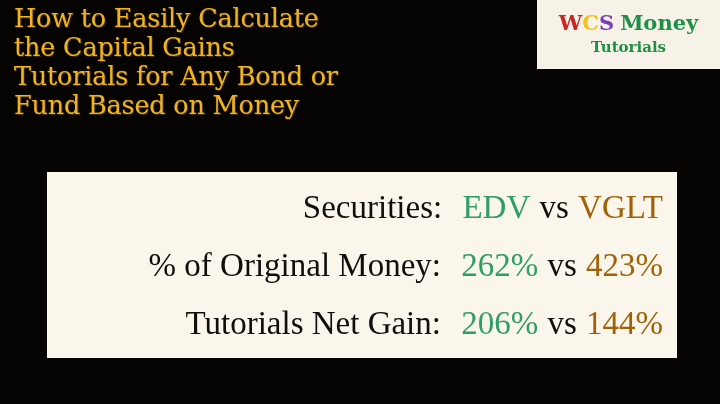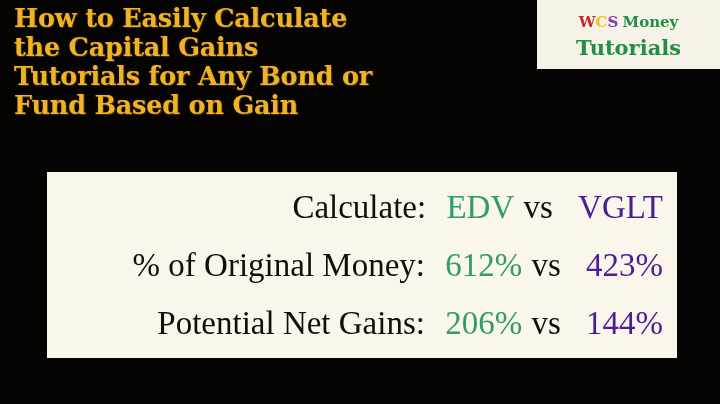--- a/index.html
+++ b/index.html
@@ -22,21 +22,21 @@
   #title-block {
     position: absolute;
     left: 14px;
     top: 4px;
     width: 520px;
   }
 
   .title-line {
     color: #F0B323;
     font-family: "DejaVu Serif", "Liberation Serif", serif;
-    font-weight: bold;
+    font-weight: normal;
     font-size: 25.5px;
     line-height: 29px;
     letter-spacing: -0.2px;
     white-space: nowrap;
     text-shadow: 1px 1px 0 #3a2a05, 0 0 1px #7a5a10;
   }
 
   
   #logo-panel {
     position: absolute;
@@ -48,28 +48,28 @@
     display: flex;
     flex-direction: column;
     align-items: center;
     justify-content: center;
     overflow: hidden;
   }
 
   .logo-row {
     font-family: "DejaVu Serif", "Liberation Serif", serif;
     font-weight: bold;
-    font-size: 15px;
+    font-size: 21px;
     line-height: 25px;
     white-space: nowrap;
     letter-spacing: 0px;
   }
 
   .logo-row-2 {
-    font-size: 21px;
+    font-size: 15px;
     line-height: 25px;
   }
 
   .lg-w { color: #C62828; }
   .lg-c { color: #F2C218; }
   .lg-s { color: #7B3FB5; }
   .lg-green { color: #1E8F46; }
 
   
   #info-panel {
@@ -91,54 +91,54 @@
     white-space: nowrap;
     color: #100F0D;
     font-family: "Liberation Serif", "DejaVu Serif", serif;
     font-size: 33px;
     line-height: 40px;
     font-weight: normal;
     padding-right: 2px;
   }
 
   .val-green { color: #2E9E63; margin-left: 11px; }
-  .val-red   { color: #4c1d95; margin-left: 16px; }
+  .val-red   { color: #a16207; }
   .lbl       { color: #100F0D; }
   .vs-word   { color: #100F0D; margin-top: 14px; }
 
   .sp { display: inline-block; width: 0.28em; }
 </style>
 </head>
 <body>
 
 <div id="canvas">
 
   <div id="title-block">
     <div class="title-line">How to Easily Calculate</div>
     <div class="title-line">the Capital Gains</div>
     <div class="title-line">Tutorials for Any Bond or</div>
-    <div class="title-line">Fund Based on Gain</div>
+    <div class="title-line">Fund Based on Money</div>
   </div>
 
   <div id="logo-panel">
     <div class="logo-row">
       <span class="lg-w">W</span><span class="lg-c">C</span><span class="lg-s">S</span><span class="sp"></span><span class="lg-green">Money</span>
     </div>
     <div class="logo-row logo-row-2 lg-green">Tutorials</div>
   </div>
 
   <div id="info-panel">
 
     <div class="info-row">
-      <span class="lbl">Calculate:</span><span class="sp"></span><span class="val-green">EDV</span><span class="sp"></span><span class="vs-word">vs</span><span class="sp"></span><span class="val-red">VGLT</span>
+      <span class="lbl">Securities:</span><span class="sp"></span><span class="val-green">EDV</span><span class="sp"></span><span class="vs-word">vs</span><span class="sp"></span><span class="val-red">VGLT</span>
     </div>
 
     <div class="info-row">
-      <span class="lbl">% of Original Money:</span><span class="sp"></span><span class="val-green">612%</span><span class="sp"></span><span class="vs-word">vs</span><span class="sp"></span><span class="val-red">423%</span>
+      <span class="lbl">% of Original Money:</span><span class="sp"></span><span class="val-green">262%</span><span class="sp"></span><span class="vs-word">vs</span><span class="sp"></span><span class="val-red">423%</span>
     </div>
 
     <div class="info-row">
-      <span class="lbl">Potential Net Gains:</span><span class="sp"></span><span class="val-green">206%</span><span class="sp"></span><span class="vs-word">vs</span><span class="sp"></span><span class="val-red">144%</span>
+      <span class="lbl">Tutorials Net Gain:</span><span class="sp"></span><span class="val-green">206%</span><span class="sp"></span><span class="vs-word">vs</span><span class="sp"></span><span class="val-red">144%</span>
     </div>
 
   </div>
 
 </div>
 
 </body></html>

